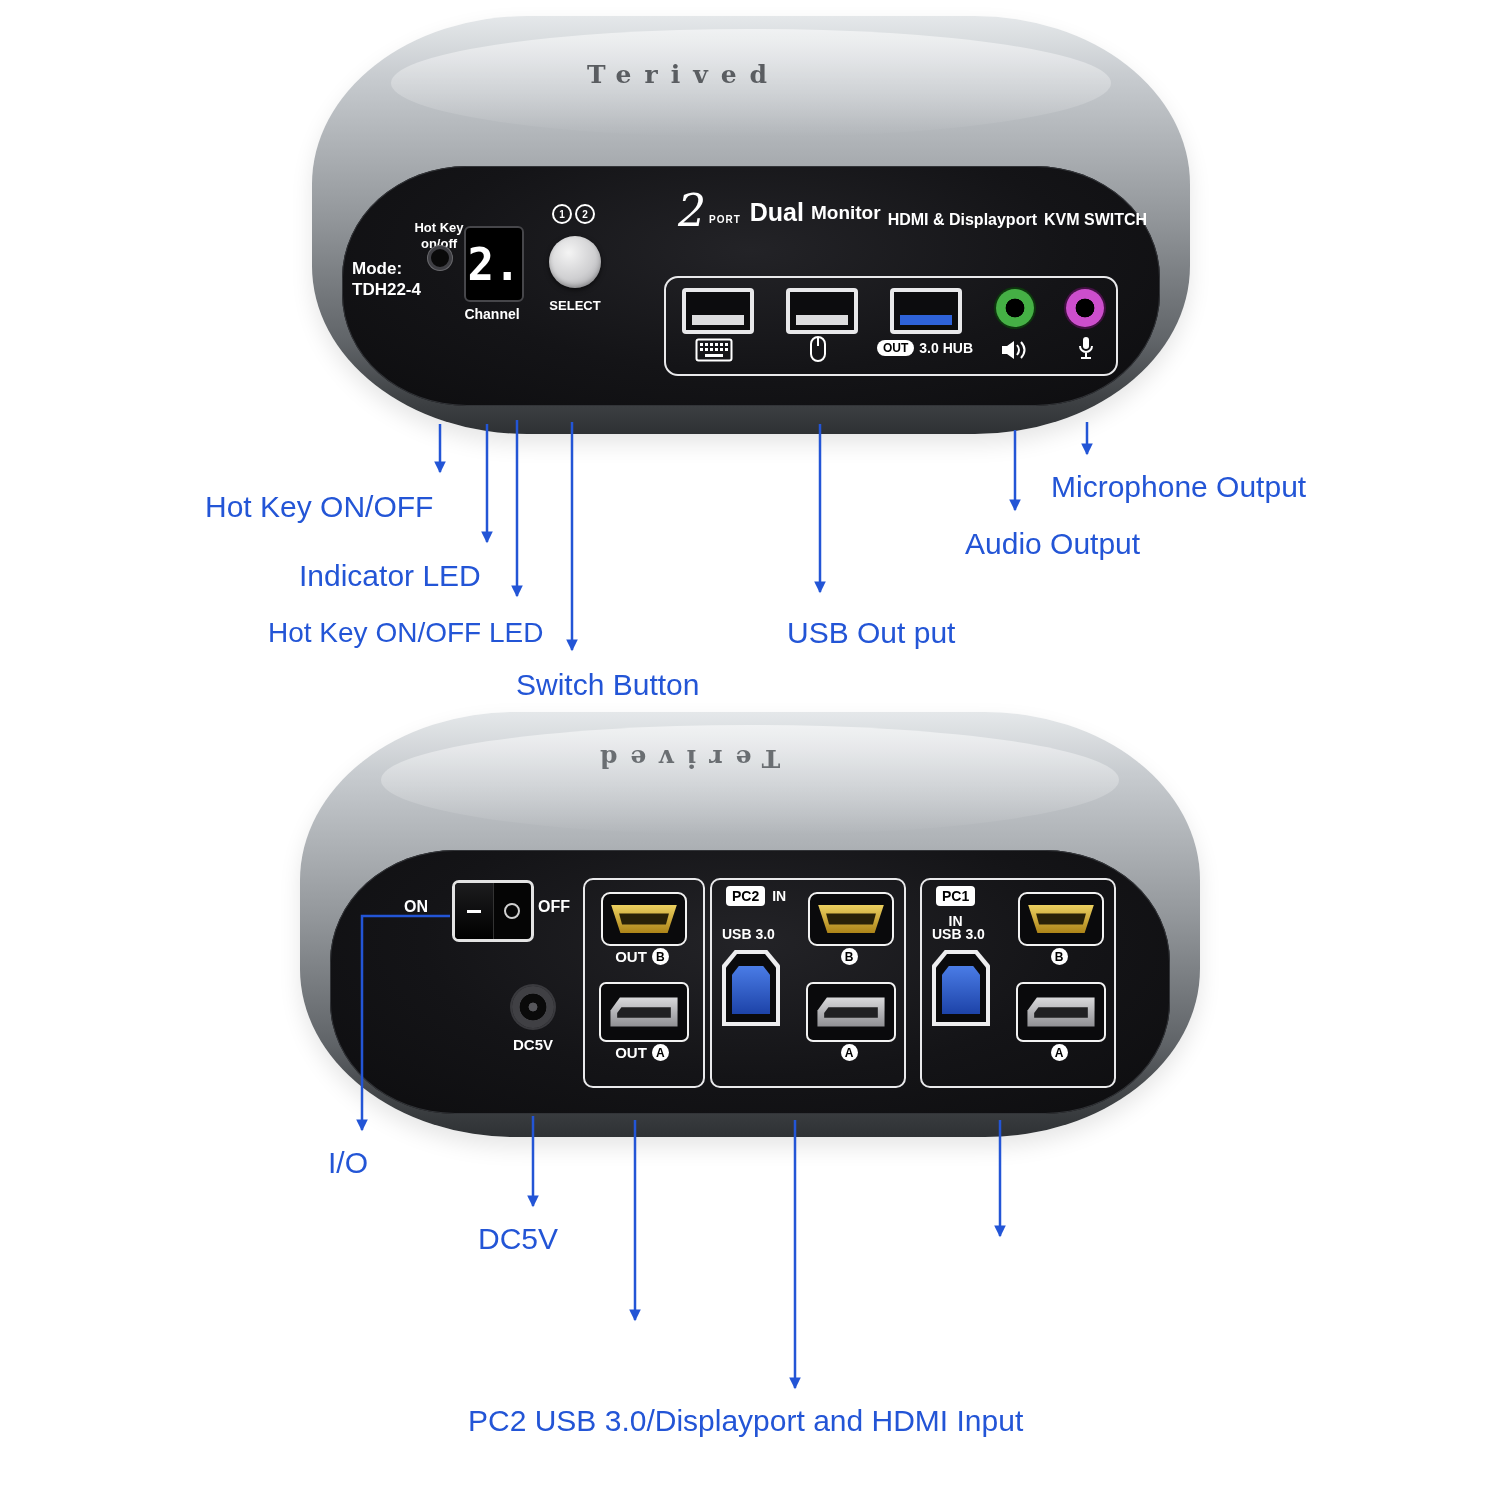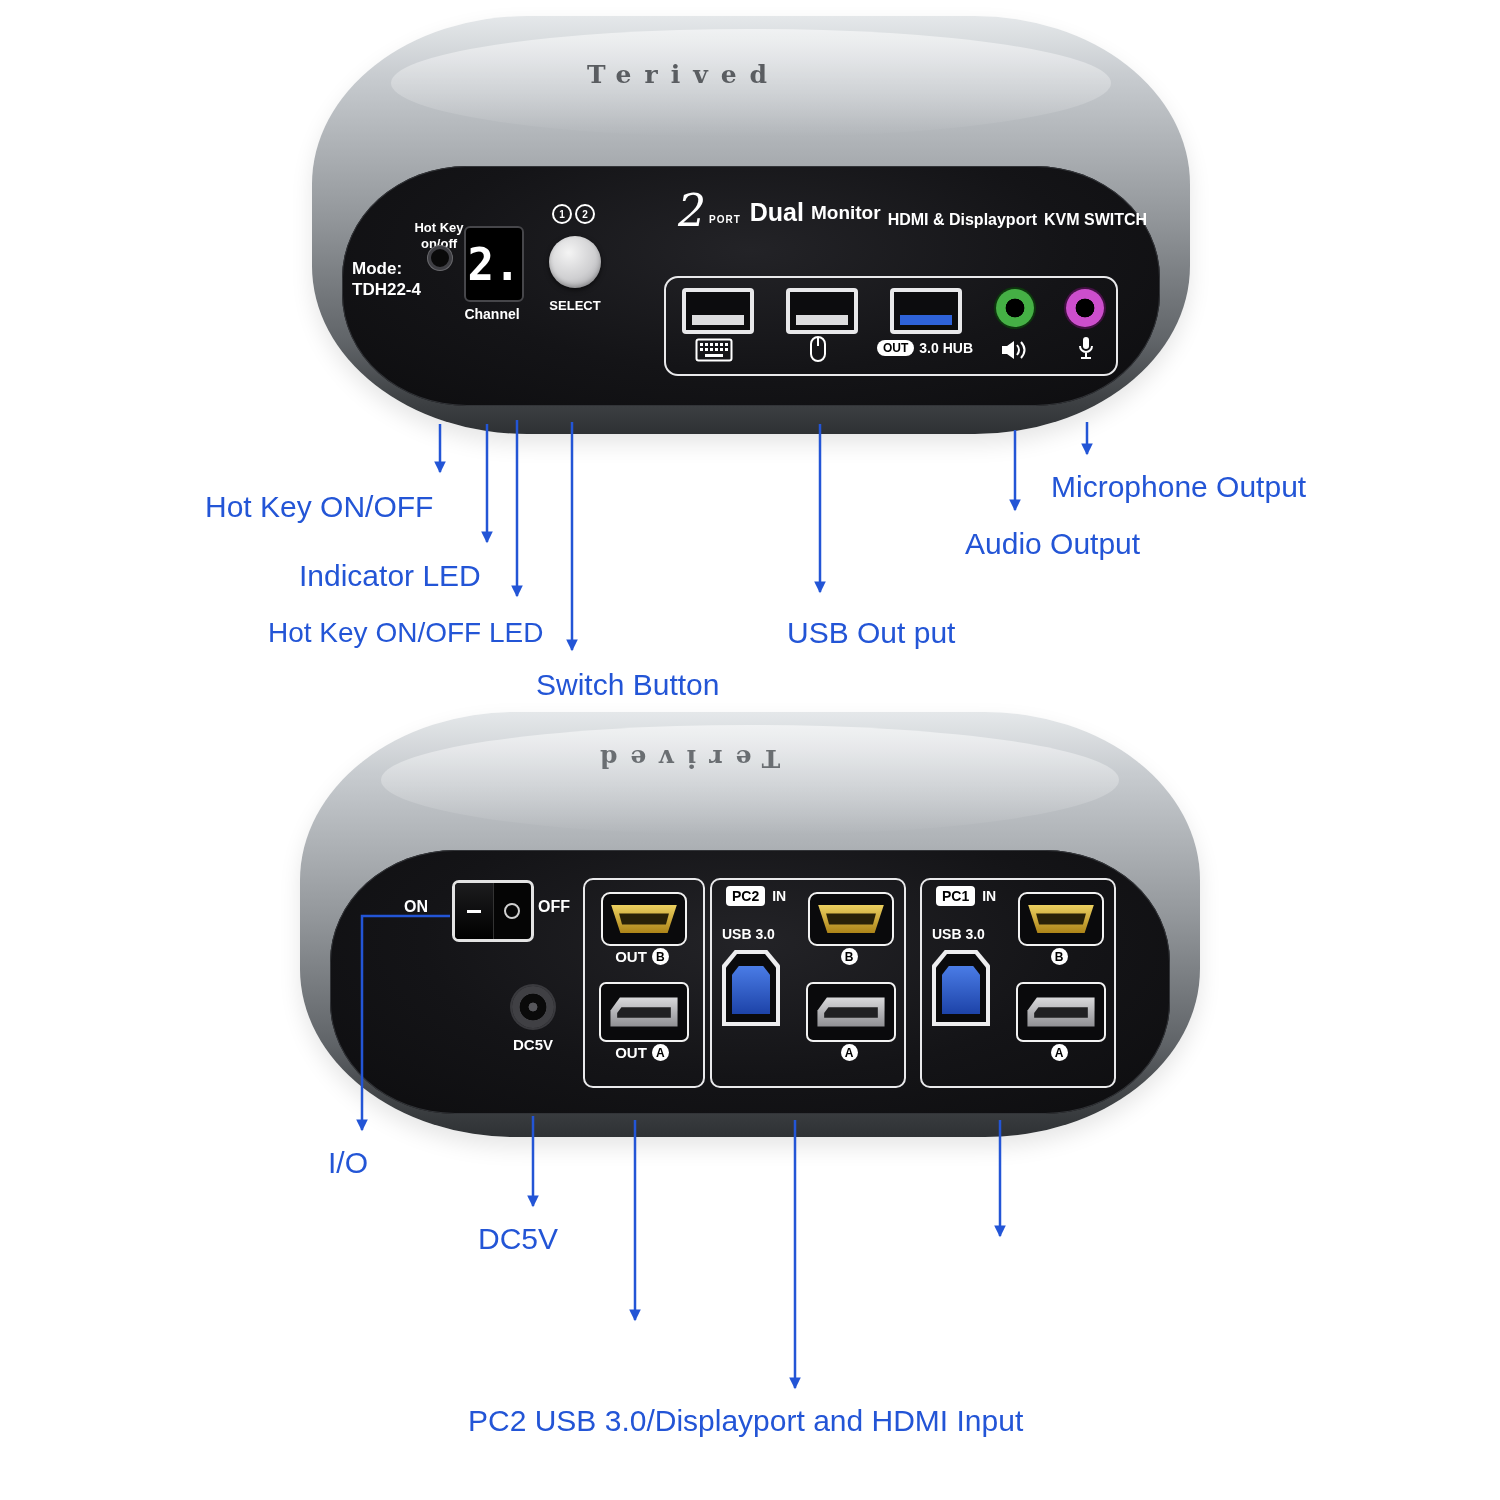--- a/index.html
+++ b/index.html
@@ -257,21 +257,21 @@
     <span class="circle-badge">B</span>
   </div>
   <div class="dp" style="left:806px;top:982px;width:86px;height:56px;">
       <div class="dp-inner"></div>
     </div>
   <div class="abs port-label" style="left:806px;top:1044px;width:86px;">
     <span class="circle-badge">A</span>
   </div>
 
   <div class="sec-box" style="left:920px;top:878px;width:192px;height:206px;"></div>
-  <div class="abs pc-row" style="left:936px;top:886px;">
+  <div class="abs pc-row" style="left:936px;top:886px;flex-direction:column;">
     <span class="pc-badge">PC1</span>
     <span>IN</span>
   </div>
   <div class="wlabel" style="left:932px;top:926px;font-size:14px;">USB 3.0</div>
   <div class="usbb" style="left:932px;top:950px;width:58px;height:76px;">
       <div class="usbb-blue"></div>
     </div>
   <div class="hdmi" style="left:1018px;top:892px;width:82px;height:50px;">
       <div class="hdmi-inner"></div>
     </div>
@@ -303,21 +303,21 @@
       <line x1="533" y1="1116" x2="533" y2="1206" marker-end="url(#ah)"></line>
       <line x1="635" y1="1120" x2="635" y2="1320" marker-end="url(#ah)"></line>
       <line x1="795" y1="1120" x2="795" y2="1388" marker-end="url(#ah)"></line>
       <line x1="1000" y1="1120" x2="1000" y2="1236" marker-end="url(#ah)"></line>
     </g>
   </svg>
 
   <div class="ann" style="left:205px;top:490px;">Hot Key ON/OFF</div>
   <div class="ann" style="left:299px;top:559px;">Indicator LED</div>
   <div class="ann ann-sm" style="left:268px;top:617px;">Hot Key ON/OFF LED</div>
-  <div class="ann" style="left:516px;top:668px;margin-left:20px;">Switch Button</div>
+  <div class="ann" style="left:516px;top:668px;">Switch Button</div>
   <div class="ann" style="left:787px;top:616px;">USB Out put</div>
   <div class="ann" style="left:965px;top:527px;">Audio Output</div>
   <div class="ann" style="left:1051px;top:470px;">Microphone Output</div>
   <div class="ann" style="left:328px;top:1146px;">I/O</div>
   <div class="ann" style="left:478px;top:1222px;">DC5V</div>
   <div class="ann" style="left:468px;top:1404px;">PC2 USB 3.0/Displayport and HDMI Input</div>
 
 </div>
 
 </body></html>

